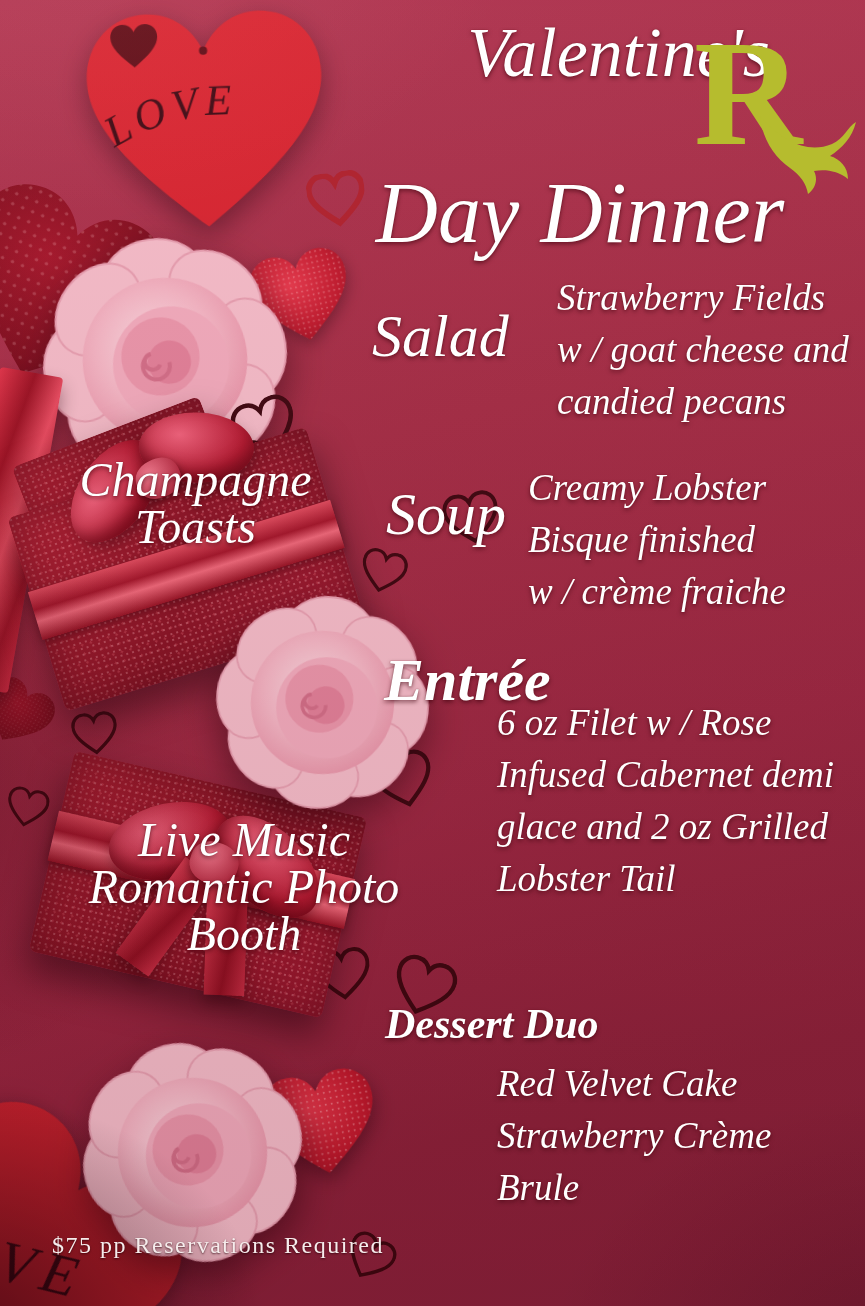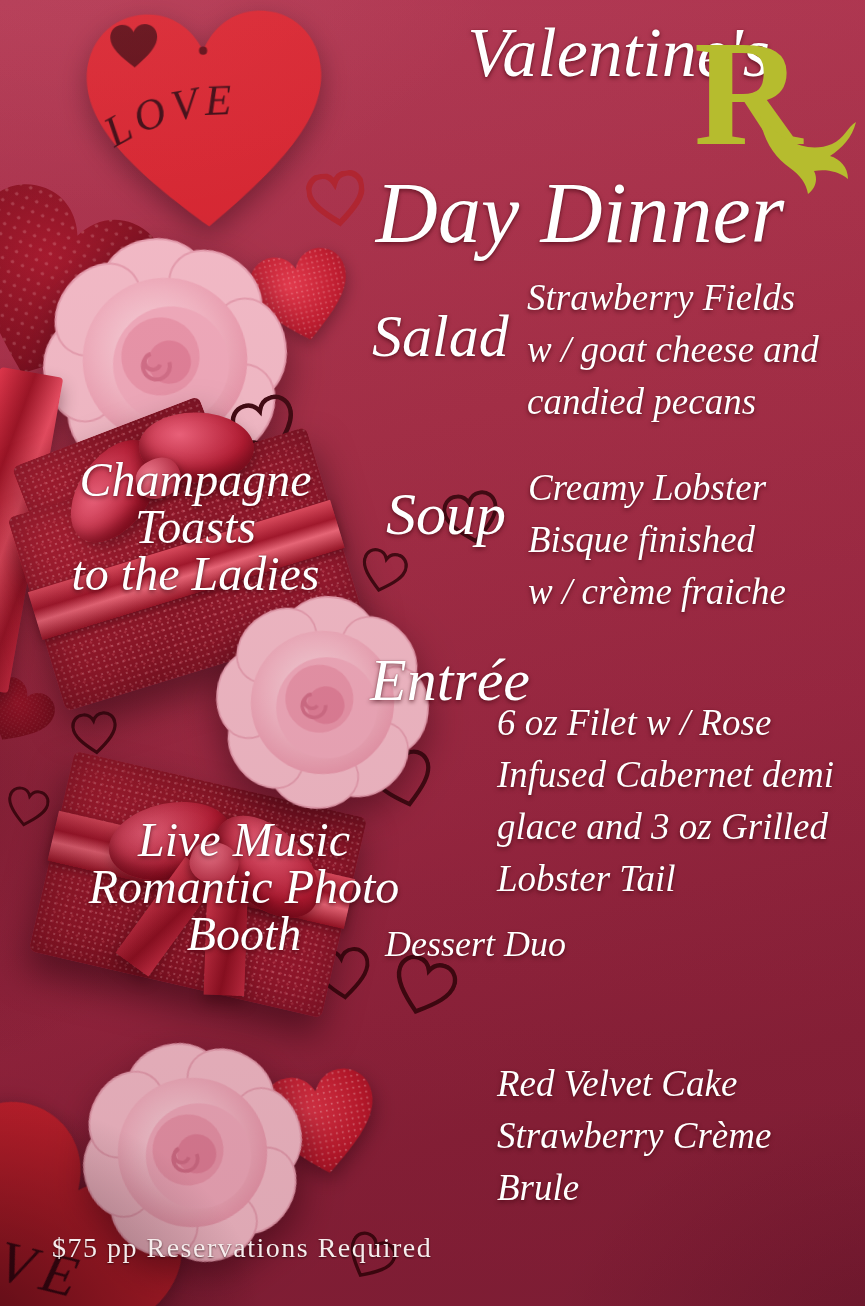--- a/index.html
+++ b/index.html
@@ -19,21 +19,21 @@
       radial-gradient(500px 380px at 104% 104%, rgba(50,2,12,.25), transparent 70%),
       linear-gradient(180deg, rgba(255,255,255,.03), rgba(10,0,2,.10));
   }
   .txt { position:absolute; z-index:10; color:#ffffff; }
   .script { font-style:italic; text-shadow:0 2px 4px rgba(55,0,12,.6), 0 0 1px rgba(120,10,25,.8); }
   .title1 { font-size:70px; line-height:1.1; text-align:right; width:480px; }
   .title2 { font-size:86px; line-height:1.1; text-align:center; width:500px;margin-top:20px; }
   .slabel { font-size:60px; line-height:1.15; }
   .desc  { font-size:37px; line-height:52px; }
   .note  { font-size:48px; line-height:47px; text-align:center; }
-  .footer{ font-style:normal; font-size:28px; letter-spacing:1.5px; color:#f6ecec; text-shadow:0 1px 2px rgba(40,0,8,.7); }
+  .footer{ font-style:normal; font-size:24px; letter-spacing:1.5px; color:#f6ecec; text-shadow:0 1px 2px rgba(40,0,8,.7); }
 
   .giftbox {
     position:absolute; border-radius:7px; z-index:2;
     background-image:
       radial-gradient(rgba(255,175,185,.35) 1px, transparent 1.5px),
       radial-gradient(rgba(255,120,135,.28) 1px, transparent 1.4px),
       linear-gradient(120deg, #b21e33 0%, #8a1224 50%, #a01830 100%);
     background-size:6px 6px, 9px 9px, 100% 100%;
     background-position:0 0, 3px 4px, 0 0;
     box-shadow:0 20px 34px rgba(35,0,10,.5), inset 0 0 40px rgba(60,0,12,.45);
@@ -237,52 +237,51 @@
   <div class="txt script title1" style="left:290px;top:14px;">Valentine's</div>
 
   <svg class="txt" style="left:688px;top:26px;" width="170" height="170" viewBox="0 0 170 170">
     <text x="6" y="118" font-size="150" font-weight="bold" font-family="Liberation Serif, serif" fill="#b6bc2e">R</text>
     <path fill="#b6bc2e" d="M72 90 C94 116 120 128 144 118 C156 113 160 100 168 96 C164 112 154 122 142 130 C152 133 160 141 160 153 C150 145 138 143 126 145 C130 153 128 162 120 168 C118 157 112 149 102 142 C86 131 74 112 72 90 Z"></path>
   </svg>
 
   <div class="txt script title2" style="left:330px;top:146px;">Day Dinner</div>
 
   <div class="txt script slabel" style="left:372px;top:302px;">Salad</div>
-  <div class="txt script desc" style="left:527px;top:272px;font-style:italic;">
+  <div class="txt script desc" style="left:557px;top:272px;font-style:italic;">
     <div>Strawberry Fields</div>
     <div>w / goat cheese and</div>
     <div>candied pecans</div>
   </div>
 
   <div class="txt script note" style="left:28px;top:456px;width:335px;">
     <div>Champagne Toasts</div>
-    <div>to the Ladies</div>
   </div>
 
   <div class="txt script slabel" style="left:386px;top:480px;">Soup</div>
   <div class="txt script desc" style="left:528px;top:462px;">
     <div>Creamy Lobster</div>
     <div>Bisque finished</div>
     <div>w / crème fraiche</div>
   </div>
 
-  <div class="txt script slabel" style="left:370px;top:646px;">Entrée</div>
+  <div class="txt script slabel" style="left:384px;top:646px;font-weight:bold;">Entrée</div>
   <div class="txt script desc" style="left:497px;top:697px;">
     <div>6 oz Filet w / Rose</div>
     <div>Infused Cabernet demi</div>
-    <div>glace and 3 oz Grilled</div>
+    <div>glace and 2 oz Grilled</div>
     <div>Lobster Tail</div>
   </div>
 
   <div class="txt script note" style="left:28px;top:816px;width:432px;">
     <div>Live Music</div>
     <div>Romantic Photo Booth</div>
   </div>
 
-  <div class="txt script slabel" style="left:385px;top:924px;font-size:36px;">Dessert Duo</div>
+  <div class="txt script slabel" style="left:385px;top:1000px;font-size:42px;font-weight:bold;">Dessert Duo</div>
   <div class="txt script desc" style="left:497px;top:1058px;">
     <div>Red Velvet Cake</div>
     <div>Strawberry Crème</div>
     <div>Brule</div>
   </div>
 
   <div class="txt footer" style="left:52px;top:1232px;">$75 pp Reservations Required</div>
 
 </div>
 

